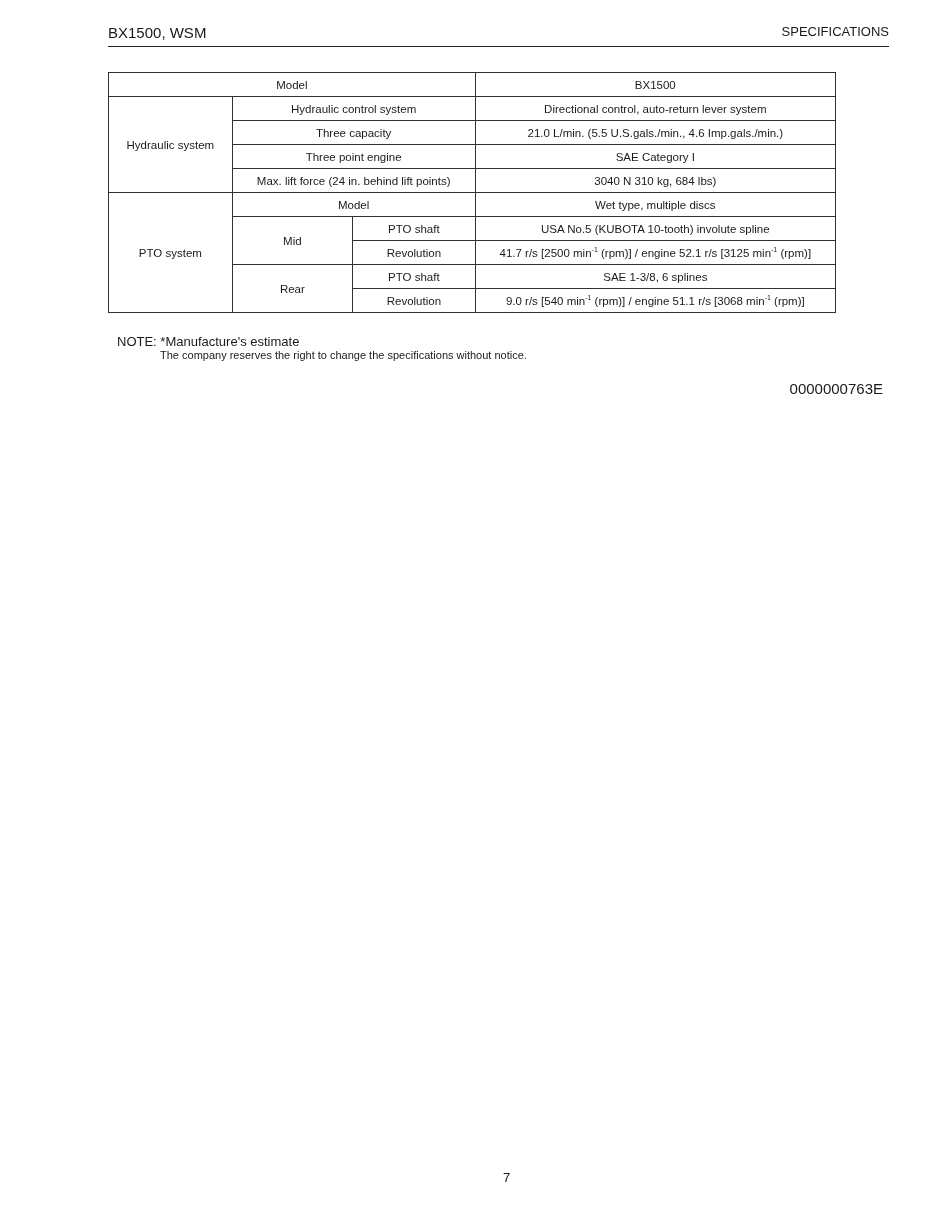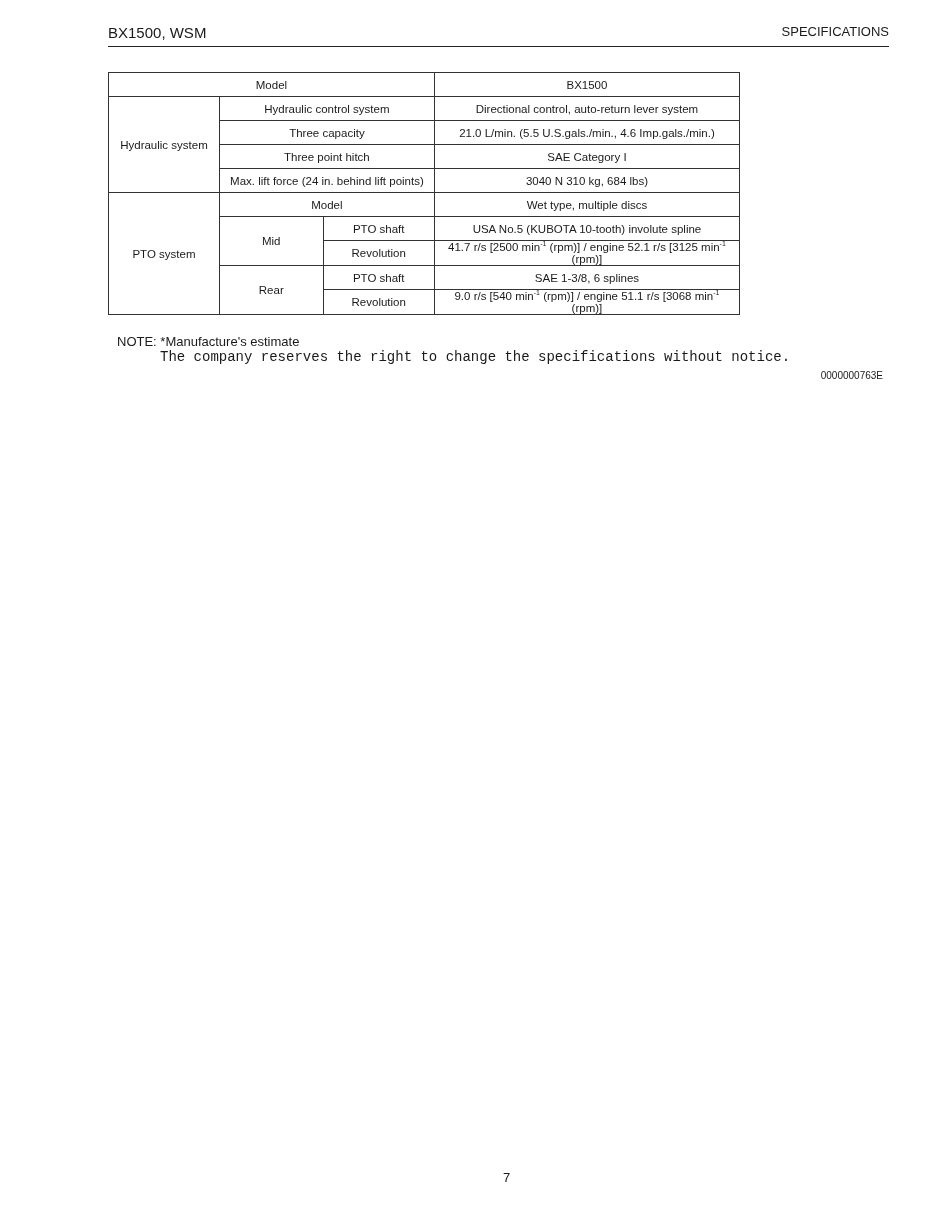--- a/index.html
+++ b/index.html
@@ -1,28 +1,28 @@
 <!DOCTYPE html>
 <html><head>
 <meta charset="utf-8">
 <style>
   html, body { margin:0; padding:0; background:#ffffff; }
   body { width:935px; height:1210px; position:relative; font-family:"Liberation Sans", sans-serif; color:#1a1a1a; overflow:hidden; }
   .hdr-left { position:absolute; left:108px; top:24px; font-size:15px; }
   .hdr-right { position:absolute; right:46px; top:24px; font-size:13px; }
   .hdr-rule { position:absolute; left:108px; top:46px; width:781px; height:0; border-top:1.5px solid #222; }
-  table.spec { position:absolute; left:108px; top:72px; width:632px; border-collapse:collapse; font-size:11.5px; }
+  table.spec { position:absolute; left:108px; top:72px; width:728px; border-collapse:collapse; font-size:11.5px; }
   table.spec td { border:1px solid #333; padding:0 6px; height:23px; vertical-align:middle; }
   td.c { text-align:center; }
   td.l { text-align:center; }
   td.grp { vertical-align:middle;margin-left:48px; }
   sup { font-size:7px; vertical-align:super; line-height:0; }
   .note { position:absolute; left:117px; top:334px; font-size:13px; }
-  .note2 { position:absolute; left:160px; top:349px; font-size:14px;font-family:Liberation Mono, monospace; }
-  .code { position:absolute; right:52px; top:370px; font-size:10px; }
+  .note2 { position:absolute; left:160px; top:349px; font-size:11px; }
+  .code { position:absolute; right:52px; top:380px; font-size:15px; }
   .pagenum { position:absolute; left:503px; top:1170px; font-size:13px; }
 </style>
 </head>
 <body>
 
 <div class="hdr-left">BX1500, WSM</div>
 <div class="hdr-right">SPECIFICATIONS</div>
 <div class="hdr-rule"></div>
 
 <table class="spec">
@@ -40,21 +40,21 @@
   <tr>
     <td class="l grp" rowspan="4">Hydraulic system</td>
     <td class="l" colspan="2">Hydraulic control system</td>
     <td class="c">Directional control, auto-return lever system</td>
   </tr>
   <tr>
     <td class="l" colspan="2">Three capacity</td>
     <td class="c">21.0 L/min. (5.5 U.S.gals./min., 4.6 Imp.gals./min.)</td>
   </tr>
   <tr>
-    <td class="l" colspan="2">Three point hitch</td>
+    <td class="l" colspan="2">Three point engine</td>
     <td class="c">SAE Category I</td>
   </tr>
   <tr>
     <td class="l" colspan="2">Max. lift force (24 in. behind lift points)</td>
     <td class="c">3040 N 310 kg, 684 lbs)</td>
   </tr>
   <tr>
     <td class="l grp" rowspan="5">PTO system</td>
     <td class="l" colspan="2">Model</td>
     <td class="c">Wet type, multiple discs</td>

